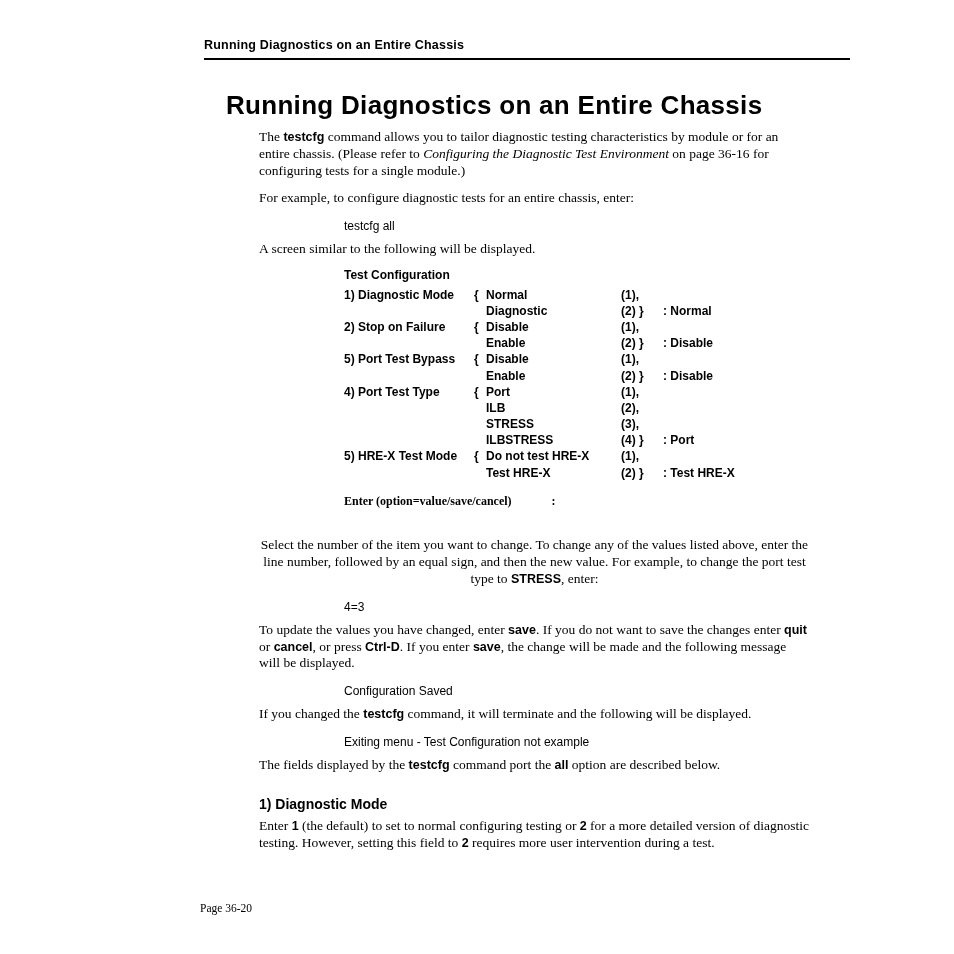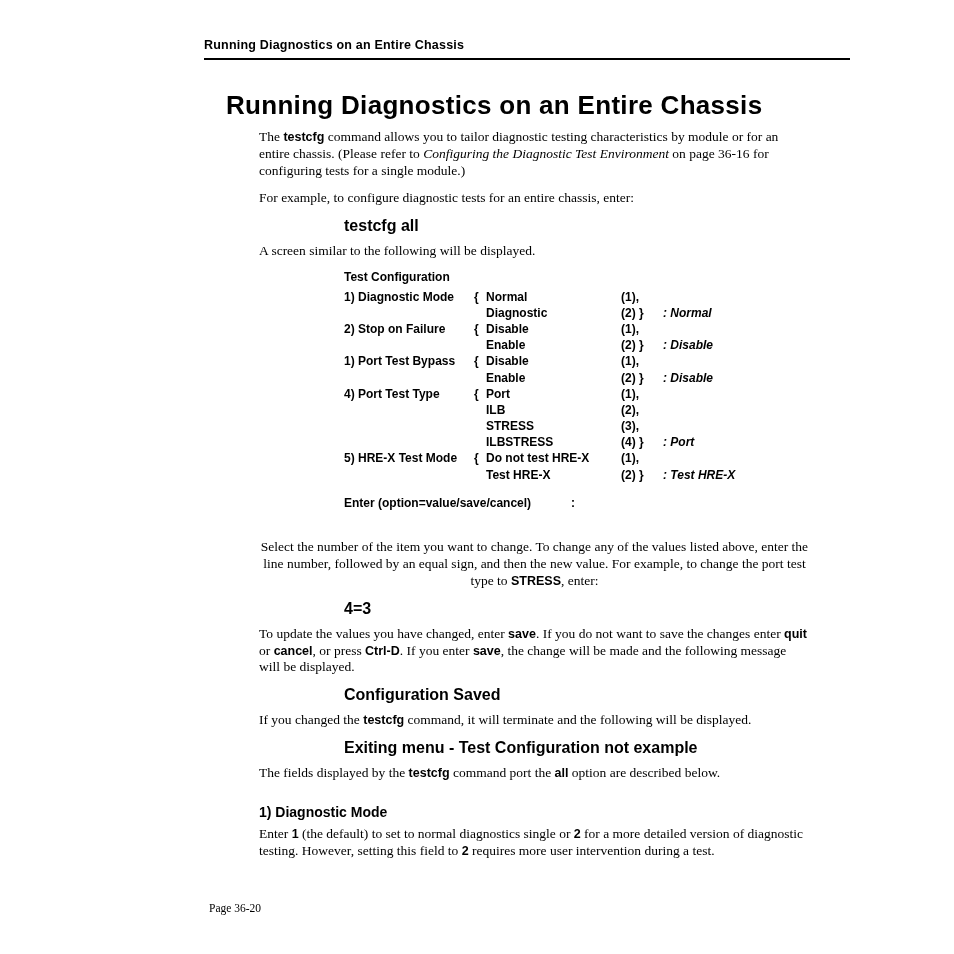--- a/index.html
+++ b/index.html
@@ -48,54 +48,54 @@
     margin-right: 40px;
   }
   p.body {
     font-size: 13.5px;
     line-height: 1.25;
     margin: 6px 0 10px 0;
   }
   .b { font-family: Arial, Helvetica, sans-serif; font-weight: bold; font-size: 12.5px; }
   .i { font-style: italic; }
   .indent-cmd {
-    margin: 4px 0 8px 85px;
+    margin: 12px 0 8px 85px;
     font-family: Arial, Helvetica, sans-serif;
-    font-weight: bold;
-    font-size: 16px;
+    font-weight: normal;
+    font-size: 12px;
   }
   .cfg-block {
     margin: 0 0 0 85px;
     font-family: Arial, Helvetica, sans-serif;
     font-weight: bold;
     font-size: 12px;
     line-height: 1.35;
   }
   .cfg-title {
     margin-bottom: 3px;
   }
   .cfg-row {
     display: flex;
   }
   .cfg-c1 { width: 130px; flex: 0 0 130px; }
   .cfg-c2 { width: 12px; flex: 0 0 12px; }
   .cfg-c3 { width: 135px; flex: 0 0 135px; }
   .cfg-c4 { width: 42px; flex: 0 0 42px; }
-  .cfg-c5 { flex: 0 0 auto; white-space: pre; font-style: italic; }
-  .cfg-prompt { margin-top: 12px; }
+  .cfg-c5 { flex: 0 0 auto; white-space: pre; }
+  .cfg-prompt { margin-top: 12px; font-family: Liberation Serif, serif; }
   .cfg-prompt .colon { display:inline-block; margin-left: 40px; }
   h3.subhead {
     font-family: "Trebuchet MS", Verdana, Arial, sans-serif;
     font-weight: bold;
     font-size: 14px;
     margin: 22px 0 6px 0;
   }
   .footer {
     position: absolute;
-    left: 165px;
+    left: 156px;
     bottom: 40px;
     font-size: 11.5px;
   }
 </style>
 </head>
 <body>
 
 <div class="page">
 
   <div class="header-area">
@@ -146,21 +146,21 @@
         </div>
         <div class="cfg-row">
           <div class="cfg-c1"></div>
             <div class="cfg-c2"></div>
           <div class="cfg-c3">Enable</div>
           <div class="cfg-c4">(2) }</div>
           <div class="cfg-c5">: Disable</div>
         </div>
 
         <div class="cfg-row">
-          <div class="cfg-c1">1) Port Test Bypass</div>
+          <div class="cfg-c1">5) Port Test Bypass</div>
           <div class="cfg-c2">{</div>
           <div class="cfg-c3">Disable</div>
           <div class="cfg-c4">(1),</div>
           <div class="cfg-c5"></div>
         </div>
         <div class="cfg-row">
           <div class="cfg-c1"></div>
             <div class="cfg-c2"></div>
           <div class="cfg-c3">Enable</div>
           <div class="cfg-c4">(2) }</div>
@@ -233,21 +233,21 @@
       </p>
 
       <div class="indent-cmd">Exiting menu - Test Configuration not example</div>
 
       <p class="body">
         <span>The fields displayed by the </span><span class="b">testcfg</span><span> command port the </span><span class="b">all</span><span> option are described below.</span>
       </p>
 
       <h3 class="subhead">1) Diagnostic Mode</h3>
       <p class="body">
-        <span>Enter </span><span class="b">1</span><span> (the default) to set to normal diagnostics single or </span><span class="b">2</span><span> for a more detailed version of diagnostic testing. However, setting this field to </span><span class="b">2</span><span> requires more user intervention during a test.</span>
+        <span>Enter </span><span class="b">1</span><span> (the default) to set to normal configuring testing or </span><span class="b">2</span><span> for a more detailed version of diagnostic testing. However, setting this field to </span><span class="b">2</span><span> requires more user intervention during a test.</span>
       </p>
 
     </div>
 
   </div>
 
   <div class="footer">Page 36-20</div>
 
 </div>
 

